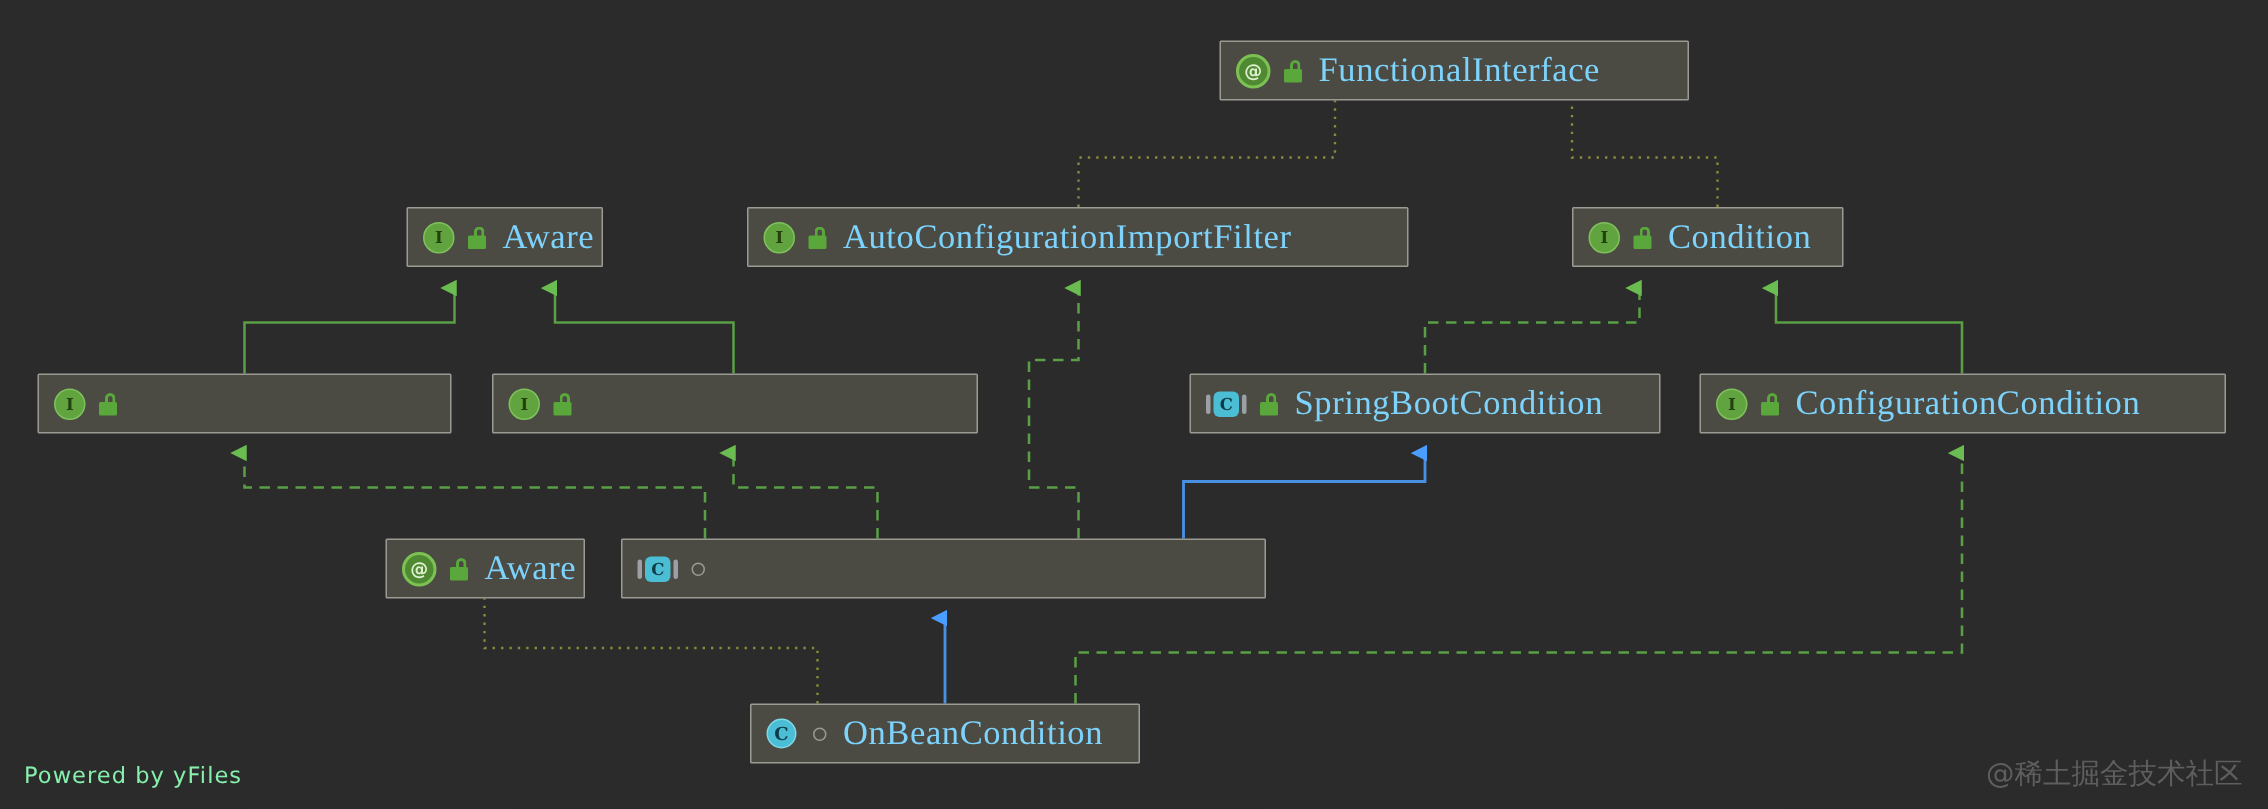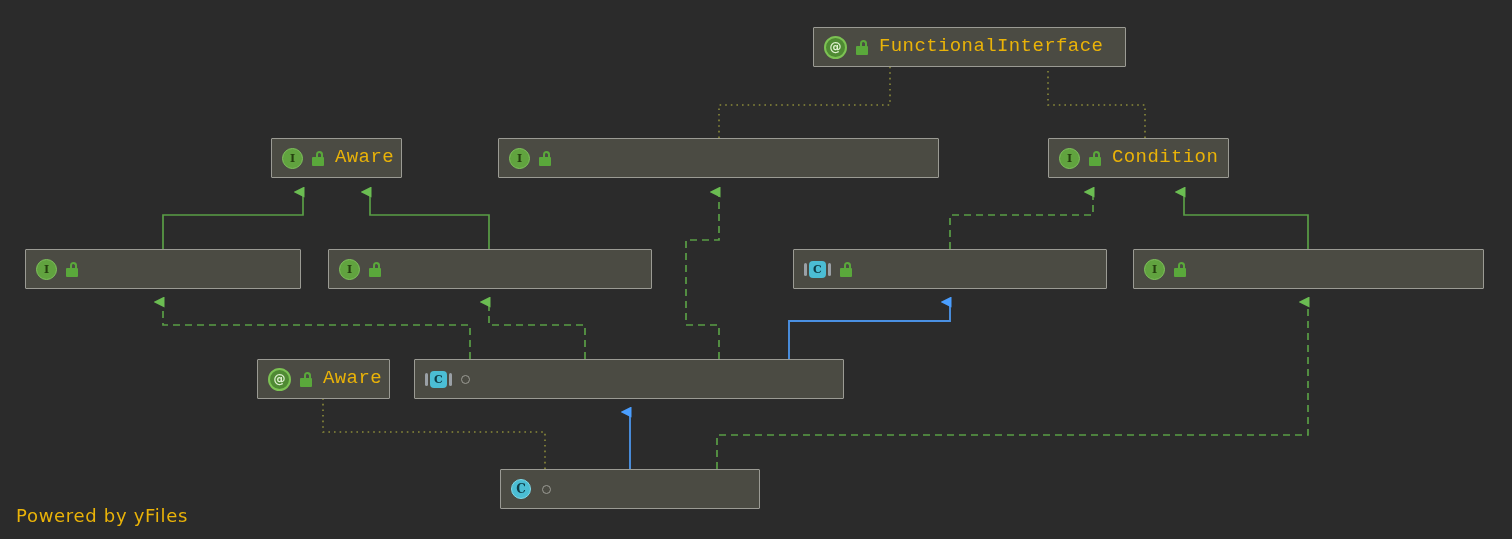--- a/index.html
+++ b/index.html
@@ -29,24 +29,24 @@
     display: flex;
     align-items: center;
     background: #4b4b43;
     border: 1px solid #9b9b94;
     height: 40px;
     padding: 0 13px 0 10px;
     border-radius: 1px;
     z-index: 5;
   }
   .node-label {
-    font-family: Liberation Mono, monospace;
-    font-size: 19px;
+    font-family: Liberation Serif, serif;
+    font-size: 23px;
     letter-spacing: 0.4px;
-    color: #eab308;
+    color: #7dd3fc;
     white-space: nowrap;
     line-height: 1;
     padding-bottom: 2px;
   }
   
   .ic {
     display: inline-flex;
     align-items: center;
     justify-content: center;
     flex: none;
@@ -132,22 +132,22 @@
     margin-left: 6px;
     border-radius: 50%;
     border: 1.5px solid #9b9b94;
     box-sizing: border-box;
   }
   .watermark-left {
     position: absolute;
     left: 16px;
     bottom: 13px;
     font-family: "DejaVu Sans", sans-serif;
-    font-size: 18px;
-    color: #eab308;
+    font-size: 15px;
+    color: #86efac;
     letter-spacing: 0.7px;
     z-index: 6;
   }
   .watermark-right {
     position: absolute;
     right: 17px;
     bottom: 10px;
     font-family: "DejaVu Sans", sans-serif;
     font-size: 19px;
     color: #5e5e5e;
@@ -239,20 +239,21 @@
     </span>
     <span class="node-label">Aware</span>
   </div>
 
   <div class="node" style="left:498px; top:138px; width:441px;">
     <span class="ic ic-iface">I</span>
     <span class="ic ic-lock">
       <span class="shackle"></span>
         <span class="body"></span>
     </span>
+    <span class="node-label">AutoConfigurationImportFilter</span>
   </div>
 
   <div class="node" style="left:1048px; top:138px; width:181px;">
     <span class="ic ic-iface">I</span>
     <span class="ic ic-lock">
       <span class="shackle"></span>
         <span class="body"></span>
     </span>
     <span class="node-label">Condition</span>
   </div>
@@ -272,44 +273,48 @@
         <span class="body"></span>
     </span>
   </div>
 
   <div class="node" style="left:793px; top:249px; width:314px; padding-left:15px;">
     <span class="ic ic-abstract">C</span>
     <span class="ic ic-lock" style="margin-left:8px;">
       <span class="shackle"></span>
         <span class="body"></span>
     </span>
+    <span class="node-label">SpringBootCondition</span>
   </div>
 
   <div class="node" style="left:1133px; top:249px; width:351px;">
     <span class="ic ic-iface">I</span>
     <span class="ic ic-lock">
       <span class="shackle"></span>
         <span class="body"></span>
     </span>
+    <span class="node-label">ConfigurationCondition</span>
   </div>
 
   <div class="node" style="left:257px; top:359px; width:133px;">
     <span class="ic ic-anno">@</span>
     <span class="ic ic-lock">
       <span class="shackle"></span>
         <span class="body"></span>
     </span>
     <span class="node-label">Aware</span>
   </div>
 
   <div class="node" style="left:414px; top:359px; width:430px; padding-left:15px;">
     <span class="ic ic-abstract">C</span>
     <span class="ic ic-pkg" style="margin-left:9px;"></span>
   </div>
 
   <div class="node" style="left:500px; top:469px; width:260px;">
     <span class="ic ic-class">C</span>
     <span class="ic ic-pkg"></span>
+    <span class="node-label">OnBeanCondition</span>
   </div>
 
   <div class="watermark-left">Powered by yFiles</div>
+  <div class="watermark-right">@稀土掘金技术社区</div>
 
 </div>
 
 </body></html>

